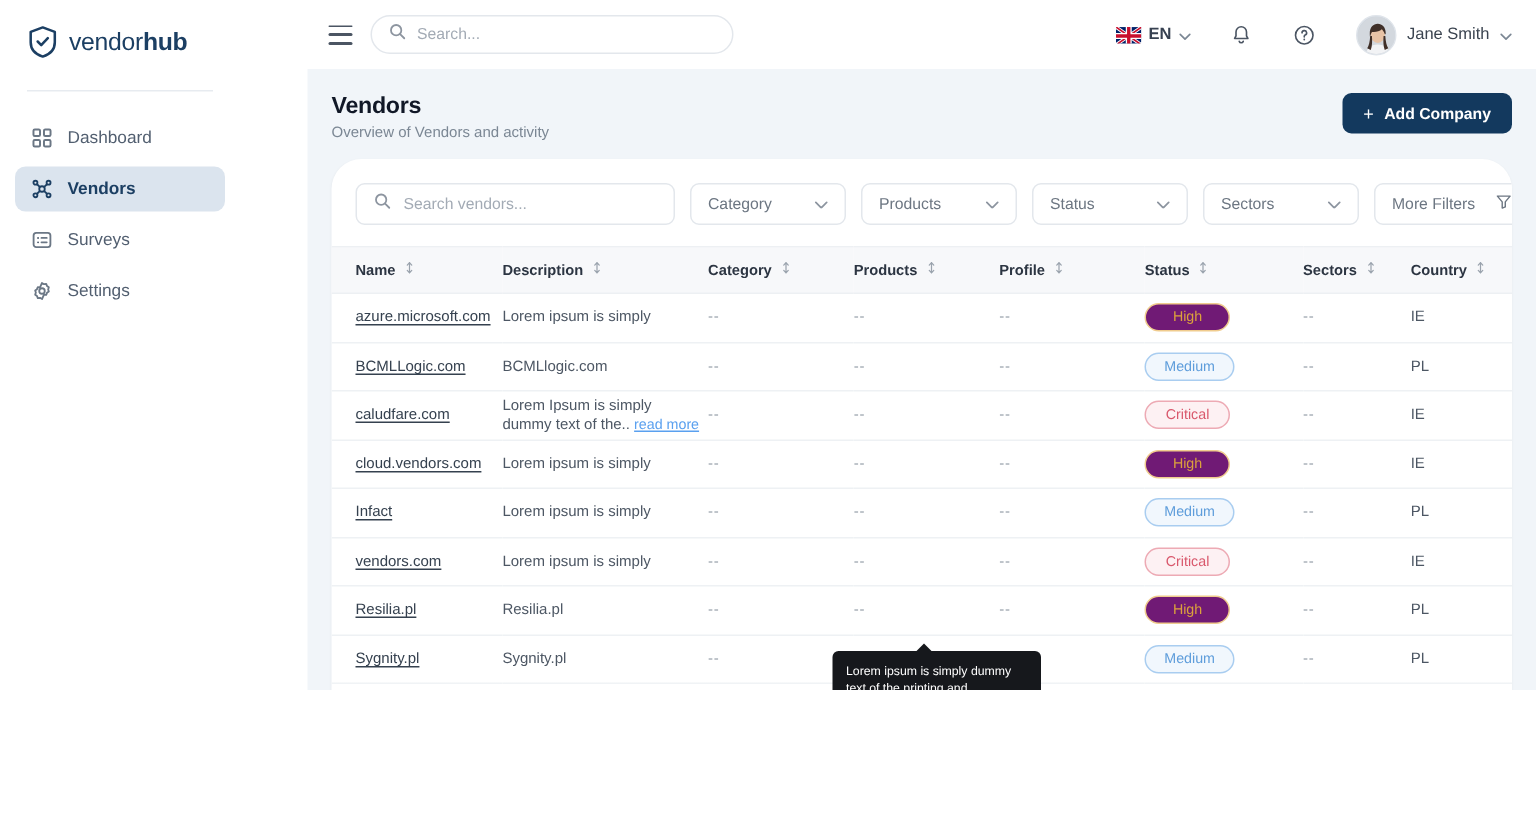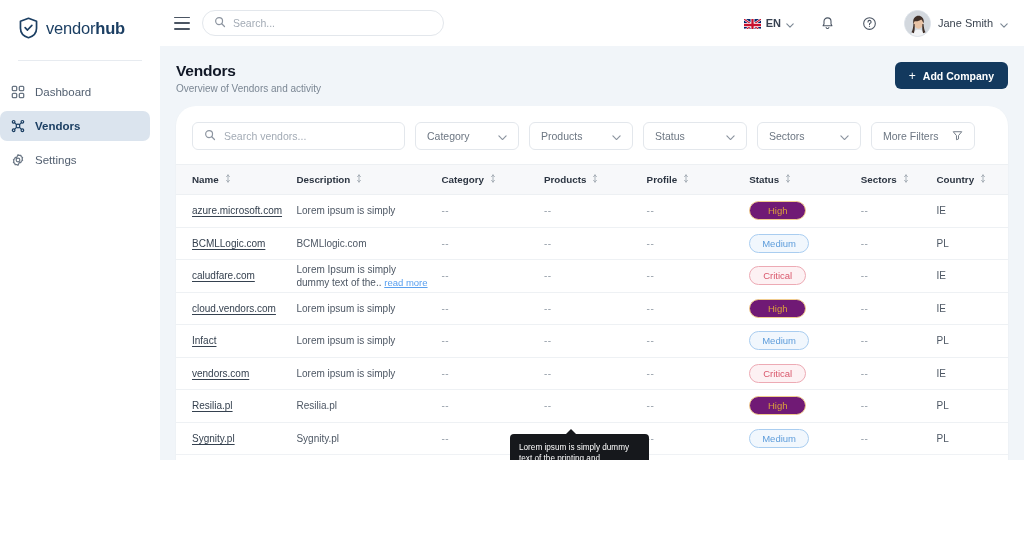--- a/index.html
+++ b/index.html
@@ -17,33 +17,33 @@
     flex: 0 0 160px; position: relative;
   }
   .logo-wrap {
     height: 56px; display: flex; align-items: center; padding-left: 18px; gap: 7px;
   }
   .logo-mark { width: 21px; height: 22px; flex: 0 0 21px; }
   .logo-text { font-size: 16.5px; color: #1c3f63; letter-spacing: -0.2px; white-space: nowrap; }
   .logo-text b { font-weight: 700; }
   .logo-text span.light { font-weight: 400; }
   .side-divider { height: 1px; background: #e7ebf0; margin: 4px 18px 0 18px; }
-  .nav { padding: 16px 10px 0 0; display: flex; flex-direction: column; gap: 4px; }
+  .nav { padding: 16px 10px 0 10px; display: flex; flex-direction: column; gap: 4px; }
   .nav-item {
     display: flex; align-items: center; gap: 10px;
     height: 30px; padding: 0 10px; border-radius: 7px;
     font-size: 11.5px; color: #525f70; cursor: pointer; user-select: none;
   }
   .nav-item .ico { width: 15px; height: 15px; flex: 0 0 15px; display: flex; align-items: center; justify-content: center; }
   .nav-item.active { background: #dbe4ee; color: #1c3f63; font-weight: 700; }
   .nav-item.active .ico svg { stroke: #1c3f63; }
   .nav-item .ico svg { stroke: #6b7785; }
 
   
-  .main { flex: 1 1 auto; height: 460px; display: flex; flex-direction: column; min-width: 0; }
+  .main { flex: 1 1 auto; height: 460px; display: flex; flex-direction: column; min-width: 0; margin-left: 45px; }
 
   
   .topbar {
     height: 46px; background: #fff; display: flex; align-items: center;
     padding: 0 16px 0 14px; gap: 12px; flex: 0 0 46px;
   }
   .hamburger { width: 16px; height: 13px; display: flex; flex-direction: column; justify-content: space-between; cursor: pointer; }
   .hamburger i { display: block; height: 1.6px; background: #4b5563; border-radius: 2px; }
   .topsearch {
     width: 242px; height: 26px; border: 1px solid #e3e7ec; border-radius: 13px;
@@ -207,20 +207,31 @@
               <circle cx="3" cy="3.2" r="1.5"></circle>
               <circle cx="13" cy="3.2" r="1.5"></circle>
             <circle cx="3" cy="12.8" r="1.5"></circle>
               <circle cx="13" cy="12.8" r="1.5"></circle>
             <path d="M4.2 4.4 6.5 6.6M11.8 4.4 9.5 6.6M4.2 11.6 6.5 9.4M11.8 11.6 9.5 9.4"></path>
           </svg>
         </span>
         <span>Vendors</span>
       </div>
 
+      <div class="nav-item">
+        <span class="ico">
+          <svg viewBox="0 0 16 16" width="14" height="14" fill="none" stroke-width="1.4">
+            <rect x="1.6" y="2.6" width="12.8" height="10.8" rx="2"></rect>
+            <circle cx="5" cy="6.4" r=".75" fill="currentColor" stroke="none"></circle>
+            <circle cx="5" cy="9.8" r=".75" fill="currentColor" stroke="none"></circle>
+            <path d="M7.6 6.4h4M7.6 9.8h4" stroke-linecap="round"></path>
+          </svg>
+        </span>
+        <span>Surveys</span>
+      </div>
 
       <div class="nav-item">
         <span class="ico">
           <svg viewBox="0 0 16 16" width="14" height="14" fill="none" stroke-width="1.4">
             <path d="M8 1.9l1.5.9 1.7-.2.6 1.6 1.4 1-.5 1.6.5 1.6-1.4 1-.6 1.6-1.7-.2L8 14.1l-1.5-.9-1.7.2-.6-1.6-1.4-1 .5-1.6-.5-1.6 1.4-1 .6-1.6 1.7.2L8 1.9z" stroke-linejoin="round"></path>
             <circle cx="8" cy="8" r="2.1"></circle>
           </svg>
         </span>
         <span>Settings</span>
       </div>

